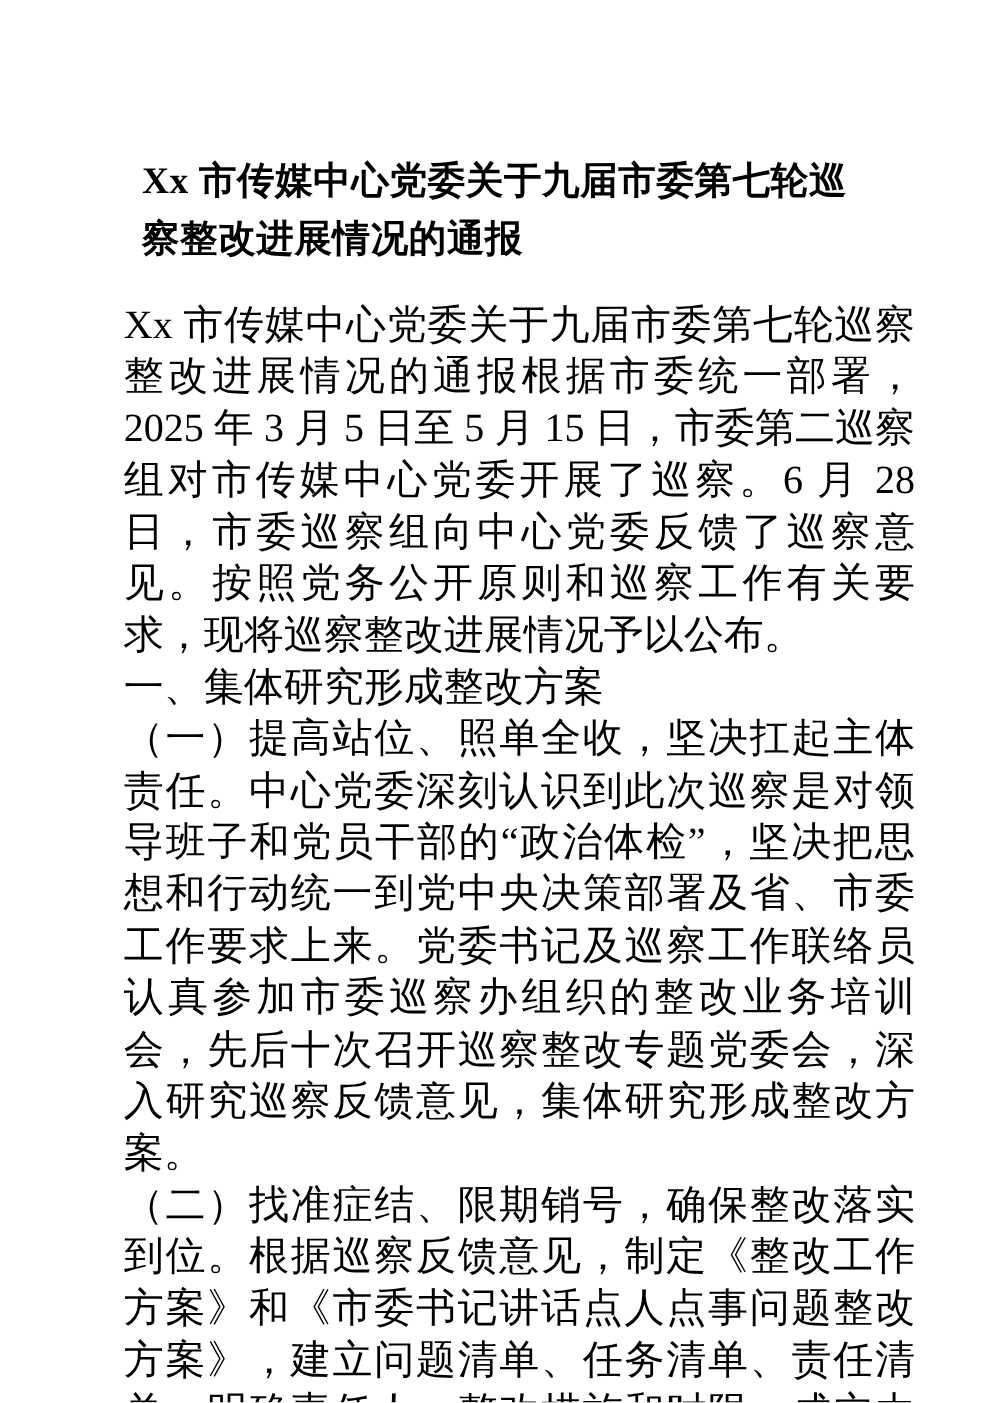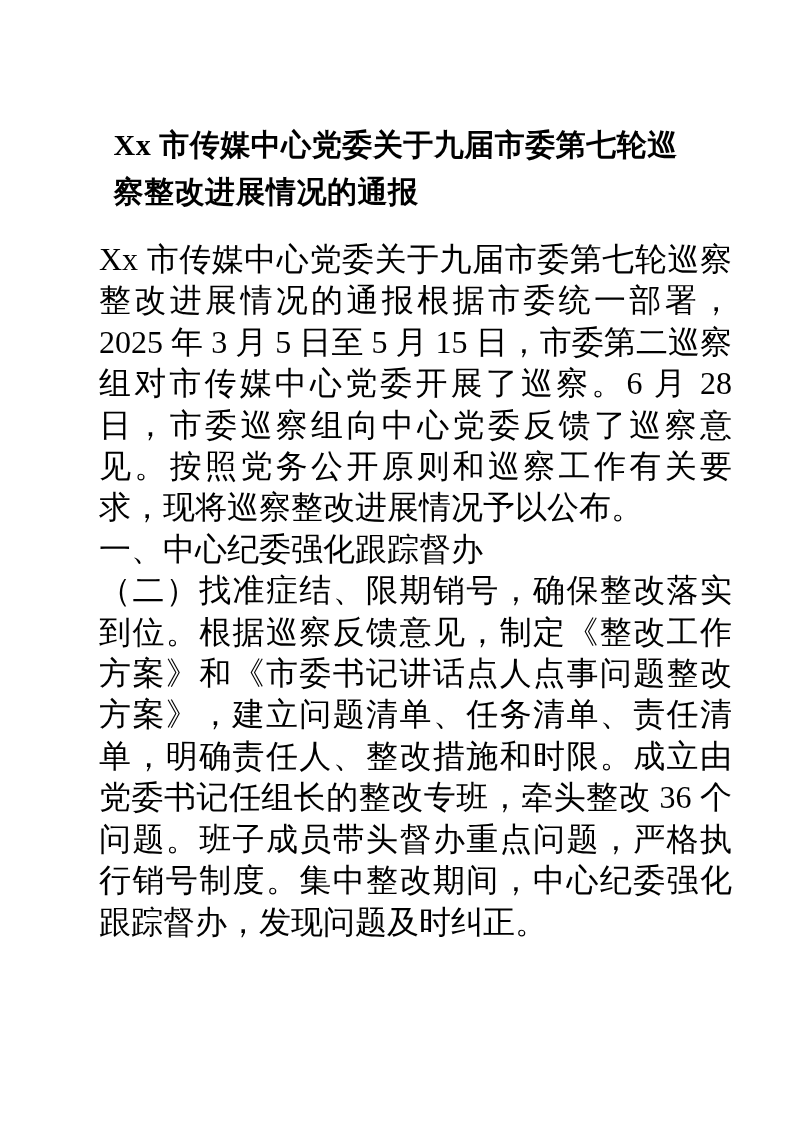--- a/index.html
+++ b/index.html
@@ -45,17 +45,18 @@
   </style>
 </head>
 <body>
 
 <div class="page">
 
   <h1 class="doc-title">Xx 市传媒中心党委关于九届市委第七轮巡察整改进展情况的通报</h1>
 
   <div class="doc-body">
     <p>Xx 市传媒中心党委关于九届市委第七轮巡察整改进展情况的通报根据市委统一部署，2025 年 3 月 5 日至 5 月 15 日，市委第二巡察组对市传媒中心党委开展了巡察。6 月 28 日，市委巡察组向中心党委反馈了巡察意见。按照党务公开原则和巡察工作有关要求，现将巡察整改进展情况予以公布。</p>
-    <p>一、中心纪委强化跟踪督办</p>
+    <p>一、集体研究形成整改方案</p>
+    <p>（一）提高站位、照单全收，坚决扛起主体责任。中心党委深刻认识到此次巡察是对领导班子和党员干部的“政治体检”，坚决把思想和行动统一到党中央决策部署及省、市委工作要求上来。党委书记及巡察工作联络员认真参加市委巡察办组织的整改业务培训会，先后十次召开巡察整改专题党委会，深入研究巡察反馈意见，集体研究形成整改方案。</p>
     <p>（二）找准症结、限期销号，确保整改落实到位。根据巡察反馈意见，制定《整改工作方案》和《市委书记讲话点人点事问题整改方案》，建立问题清单、任务清单、责任清单，明确责任人、整改措施和时限。成立由党委书记任组长的整改专班，牵头整改 36 个问题。班子成员带头督办重点问题，严格执行销号制度。集中整改期间，中心纪委强化跟踪督办，发现问题及时纠正。</p>
   </div>
 
 </div>
 
 </body></html>

